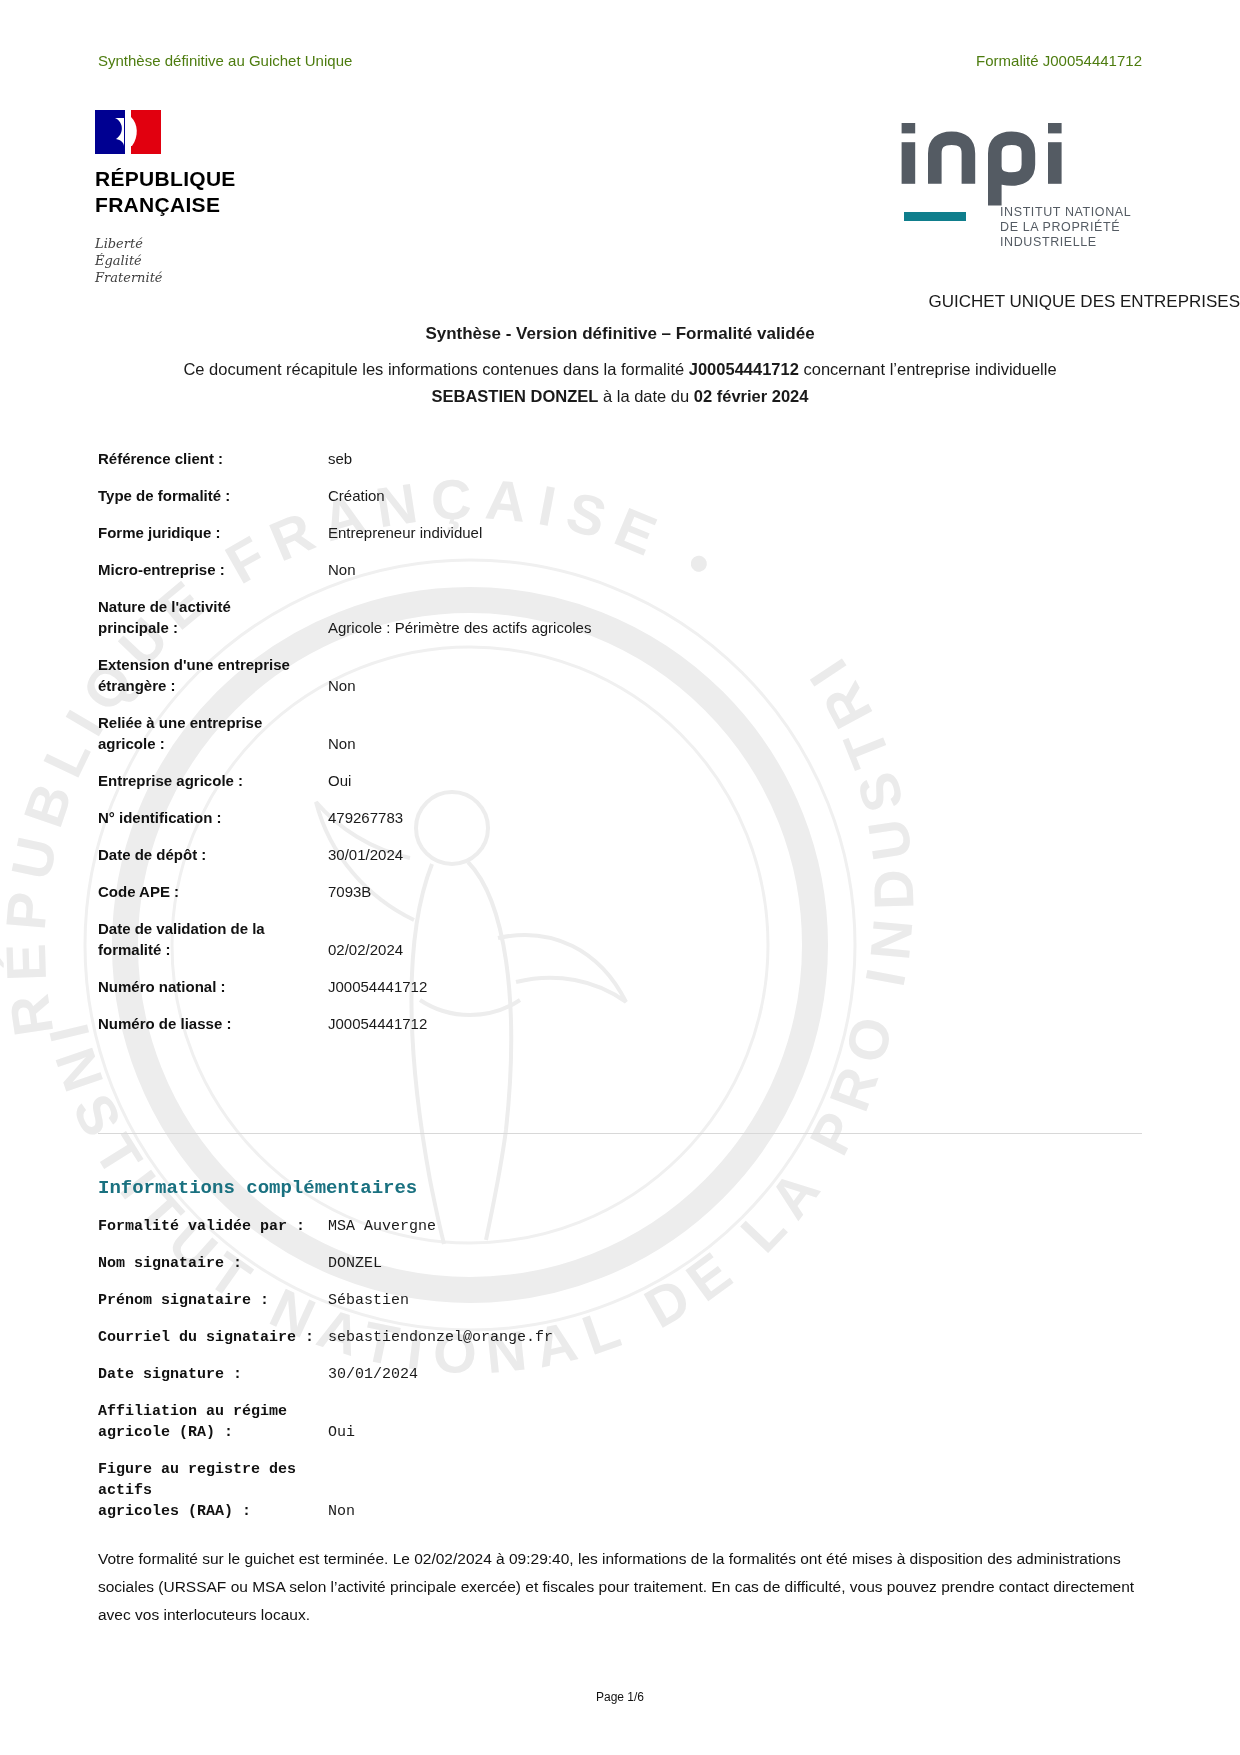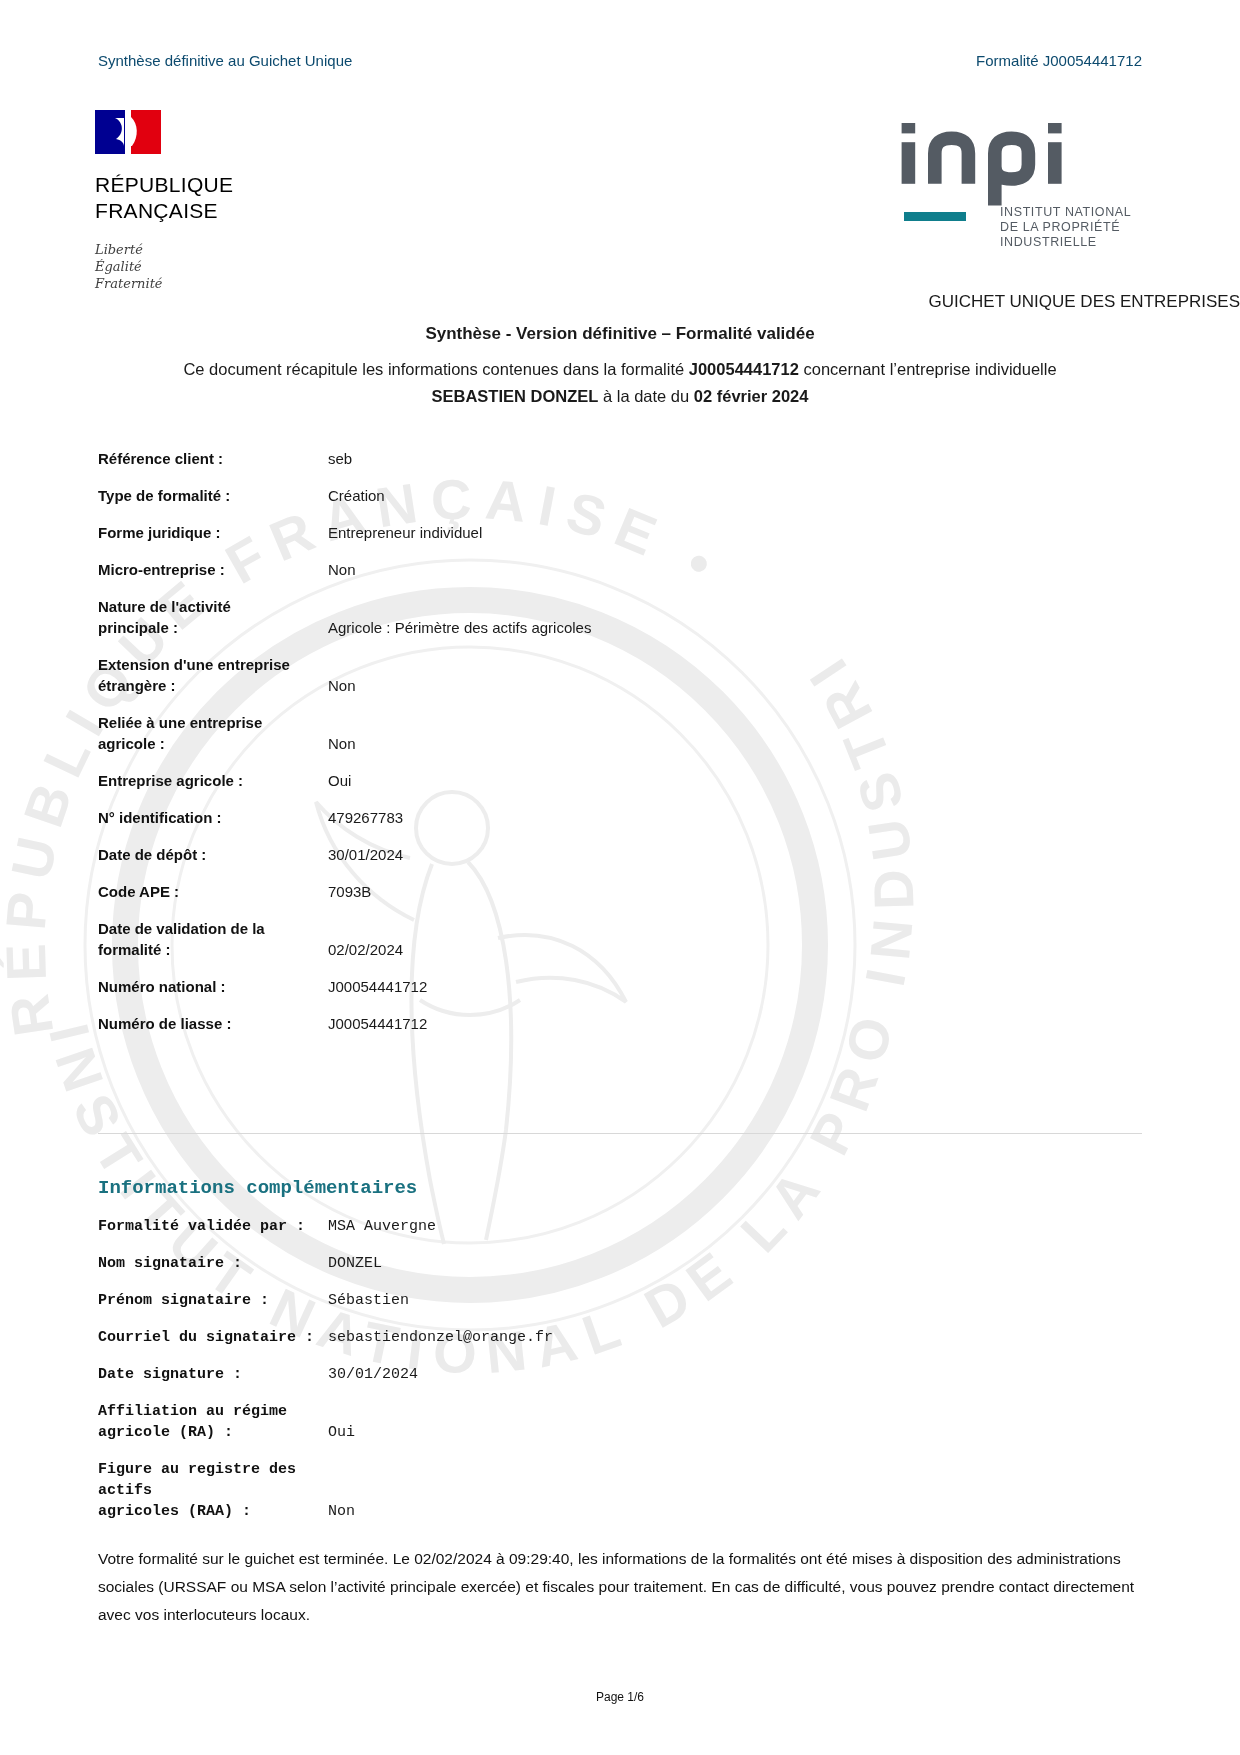--- a/index.html
+++ b/index.html
@@ -16,25 +16,25 @@
   body{
     width:1240px;height:1755px;position:relative;background:#fff;
     font-family:"Liberation Sans","DejaVu Sans",sans-serif;color:var(--ink);
     overflow:hidden;
   }
   .watermark{position:absolute;top:0;left:0;z-index:0;pointer-events:none;}
   .layer{position:absolute;z-index:1;}
 
   
   .doc-header{top:52px;left:98px;right:98px;display:flex;justify-content:space-between;
-    font-size:15px;color:#0c4a6e;}
+    font-size:15px;color:#4d7c0f;}
 
   
   .rf-logo{top:110px;left:95px;}
-  .rf-name{font-size:21px;font-weight:400;color:#000;line-height:26px;letter-spacing:.3px;margin-top:14px;}
+  .rf-name{font-size:21px;font-weight:700;color:#000;line-height:26px;letter-spacing:.3px;margin-top:8px;}
   .rf-motto{font-family:"DejaVu Serif","Liberation Serif",serif;font-style:italic;
     font-size:13px;line-height:17px;color:#404040;margin-top:17px;}
 
   
   .inpi-logo{top:115px;left:898px;width:260px;height:135px;}
   .inpi-wordmark{position:absolute;top:0;left:0;}
   .inpi-bar{position:absolute;left:6px;top:97px;width:62px;height:9px;background:var(--inpi-teal);}
   .inpi-text{position:absolute;left:102px;top:90px;font-size:12.5px;line-height:15px;
     letter-spacing:.6px;color:var(--inpi-gray);white-space:nowrap;}
   .inpi-text .b{font-weight:400;}

